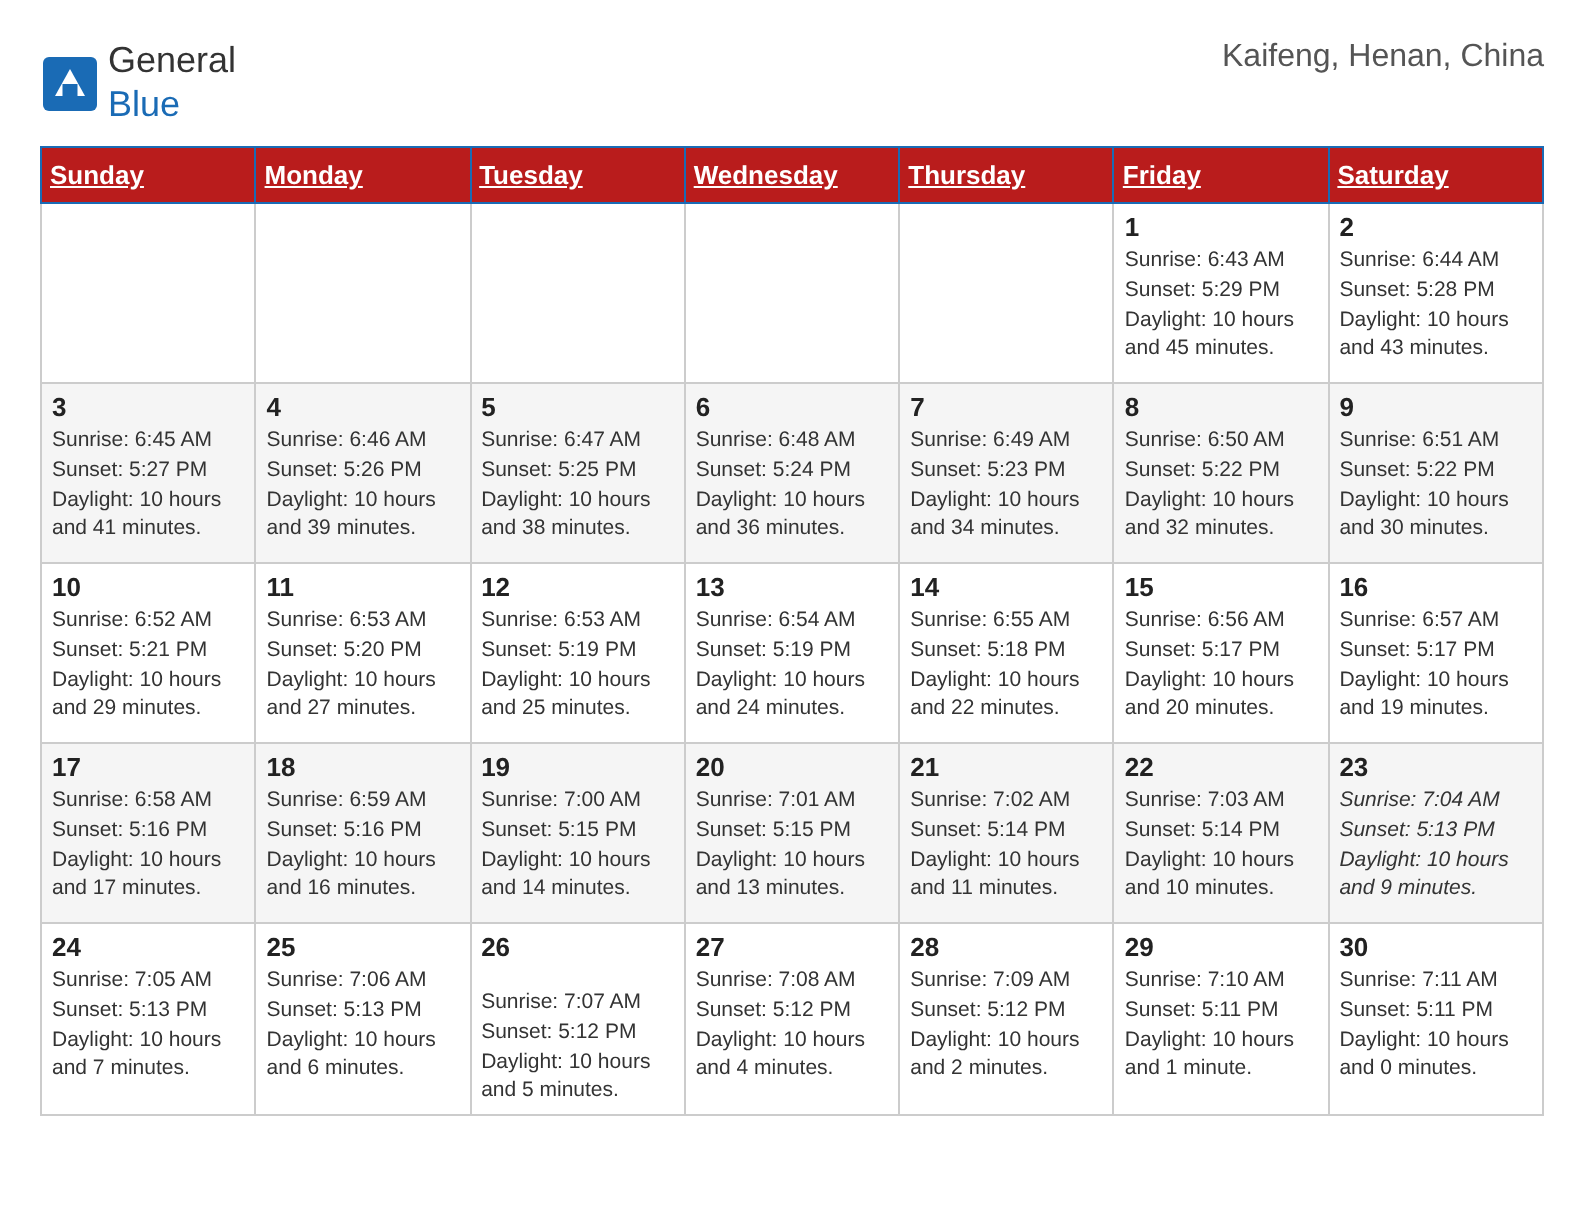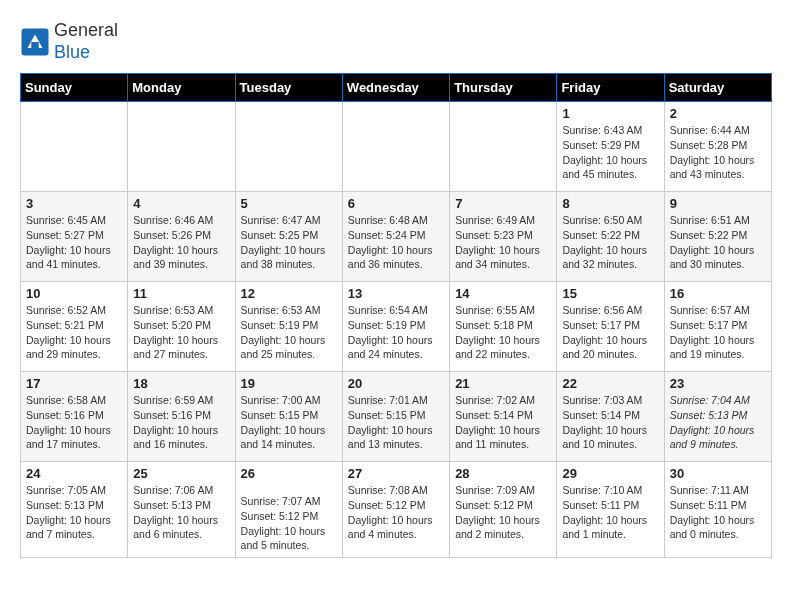--- a/index.html
+++ b/index.html
@@ -43,22 +43,23 @@
     .location {
       font-size: 16px;
       color: #555;
     }
     table {
       width: 100%;
       border-collapse: collapse;
       font-size: 11px;
     }
     thead tr {
-      background-color: #000000;
+      background-color: #b91c1c;
       color: #fff;
+      text-decoration: underline;
     }
     thead th {
       padding: 6px 4px;
       text-align: left;
       font-size: 13px;
       font-weight: bold;
       border: 1px solid #1a6bb5;
     }
     tbody tr {
       vertical-align: top;
@@ -99,20 +100,21 @@
       <rect x="2" y="2" width="36" height="36" rx="4" fill="#1a6bb5"></rect>
       <polygon points="10,28 20,10 30,28" fill="white"></polygon>
       <rect x="15" y="20" width="10" height="8" fill="#1a6bb5"></rect>
     </svg>
     <div class="logo-text">
       <span class="general">General</span><br>
       <span class="blue">Blue</span>
     </div>
   </div>
   <div class="title-block">
+    <div class="location">Kaifeng, Henan, China</div>
   </div>
 </div>
 
 <table>
   <thead>
     <tr>
     <th>Sunday</th>
         <th>Monday</th>
         <th>Tuesday</th>
         <th>Wednesday</th>

